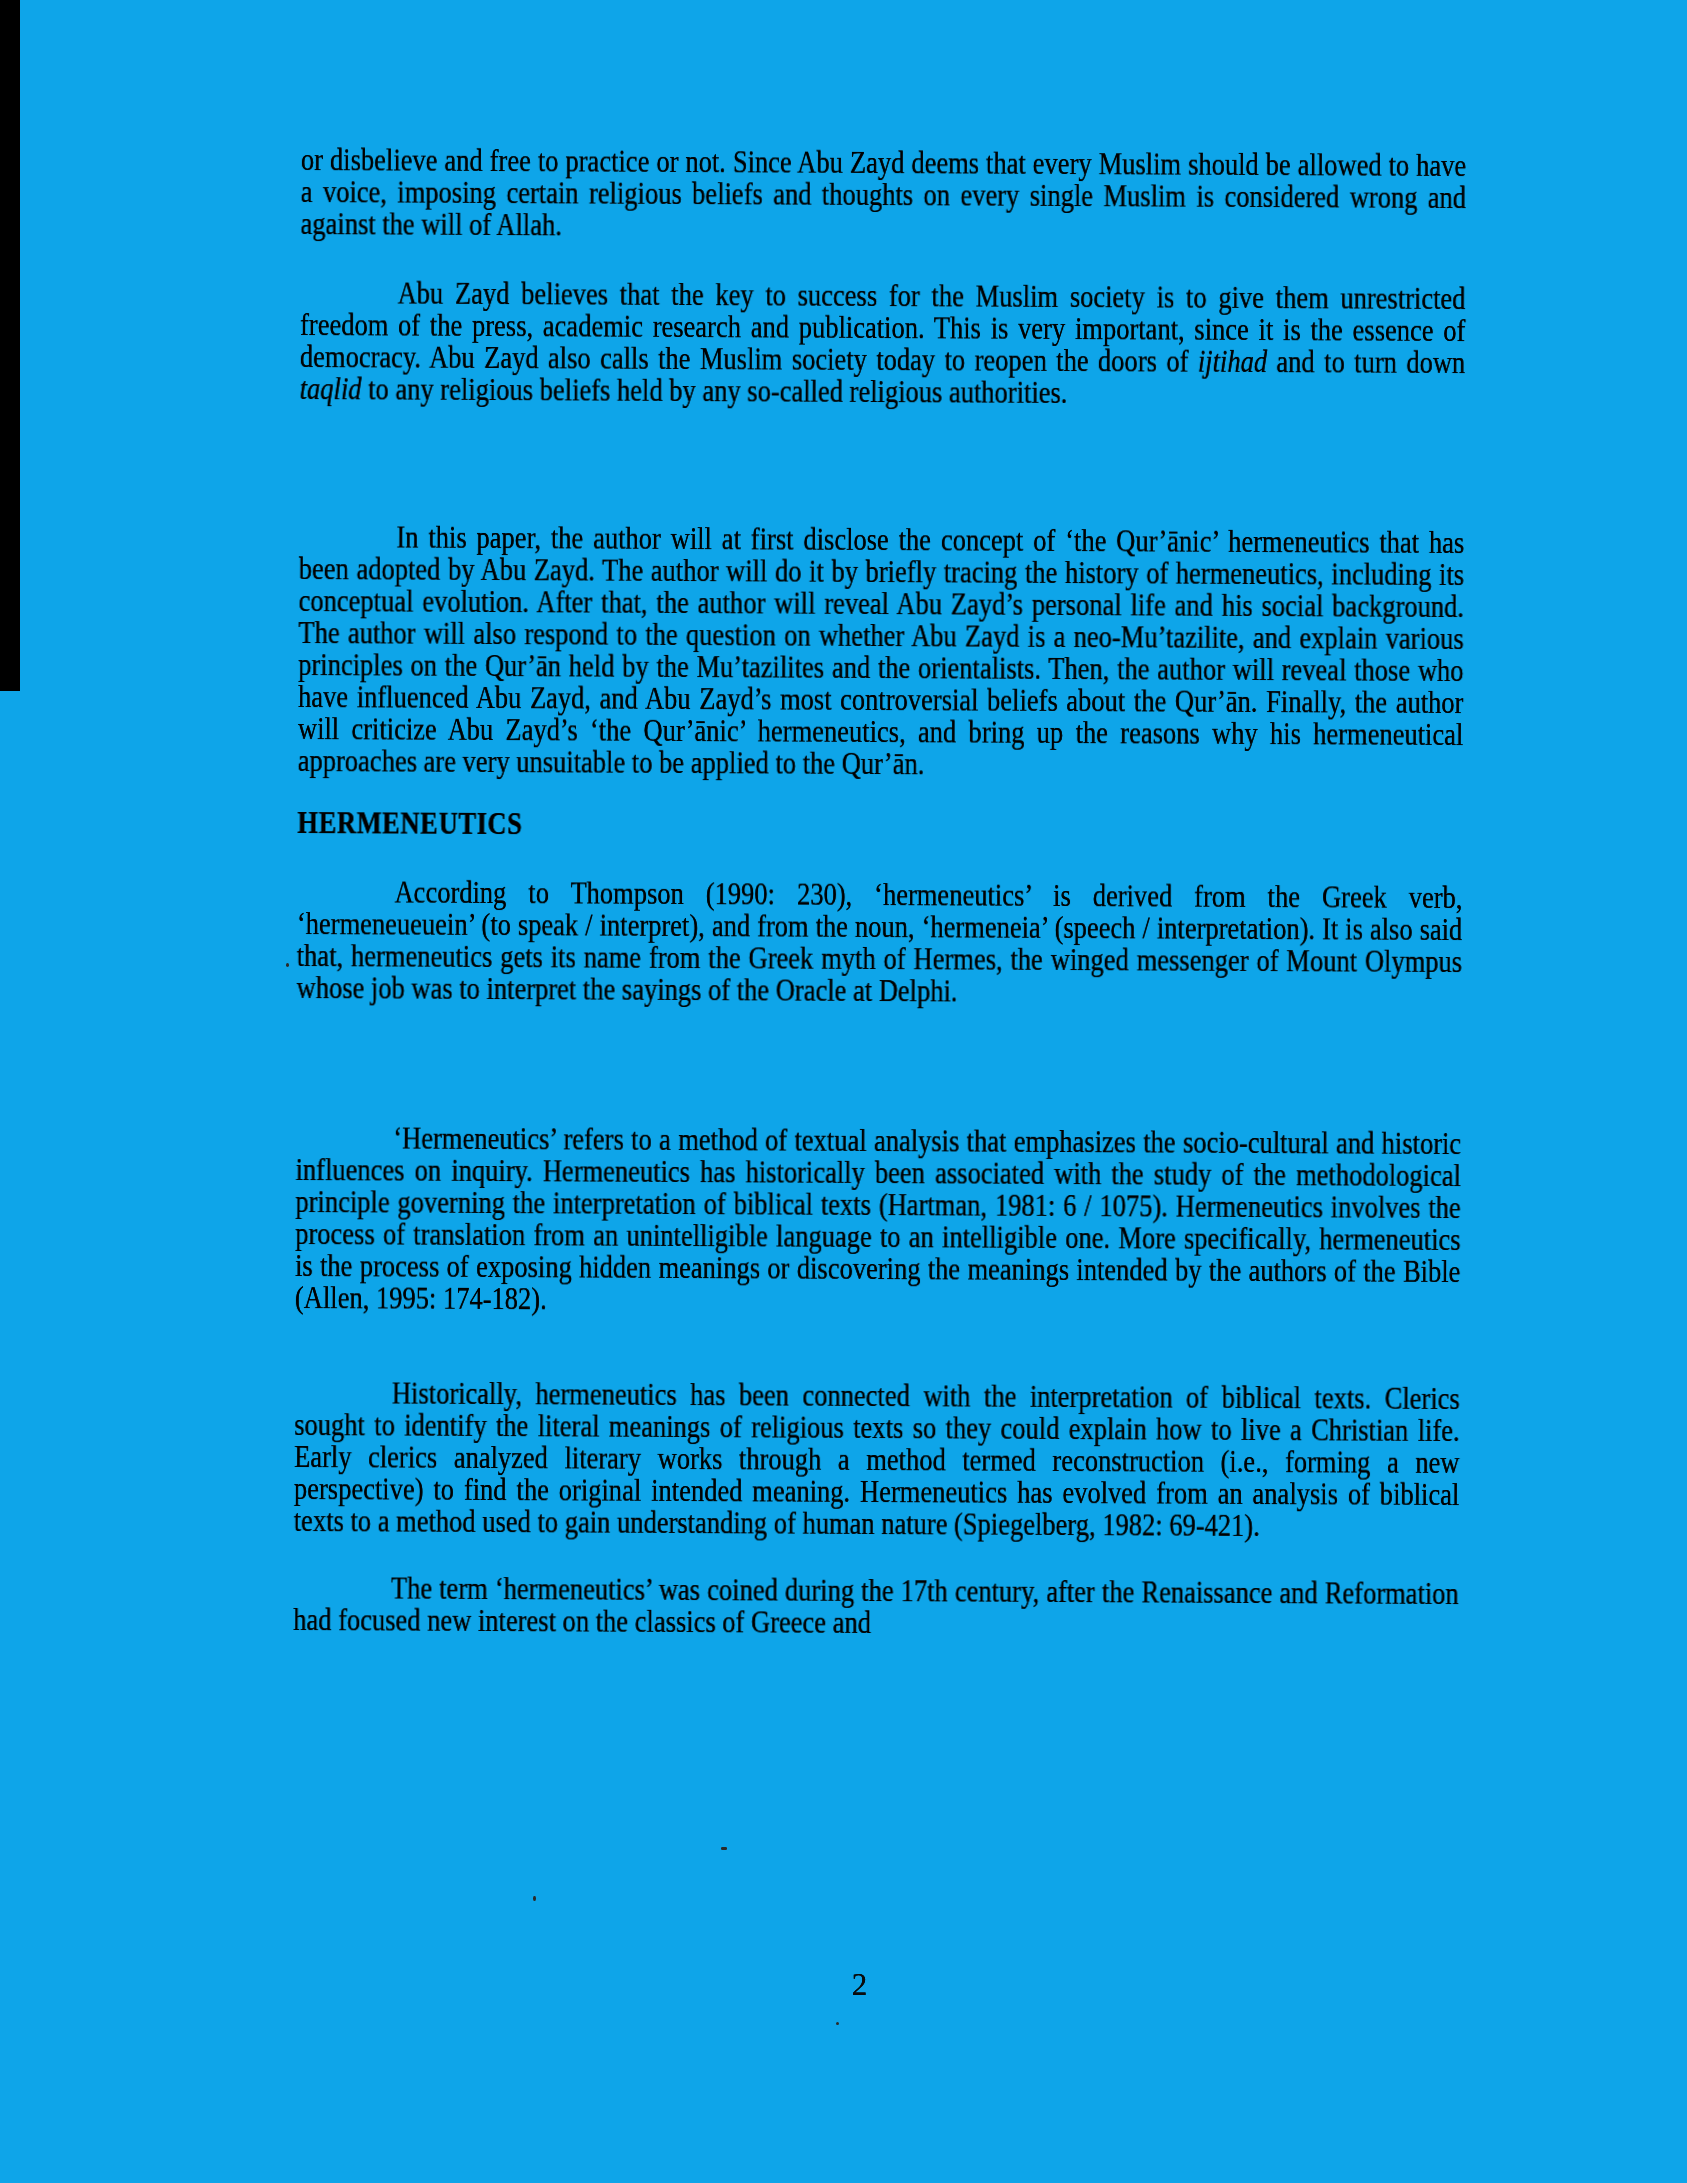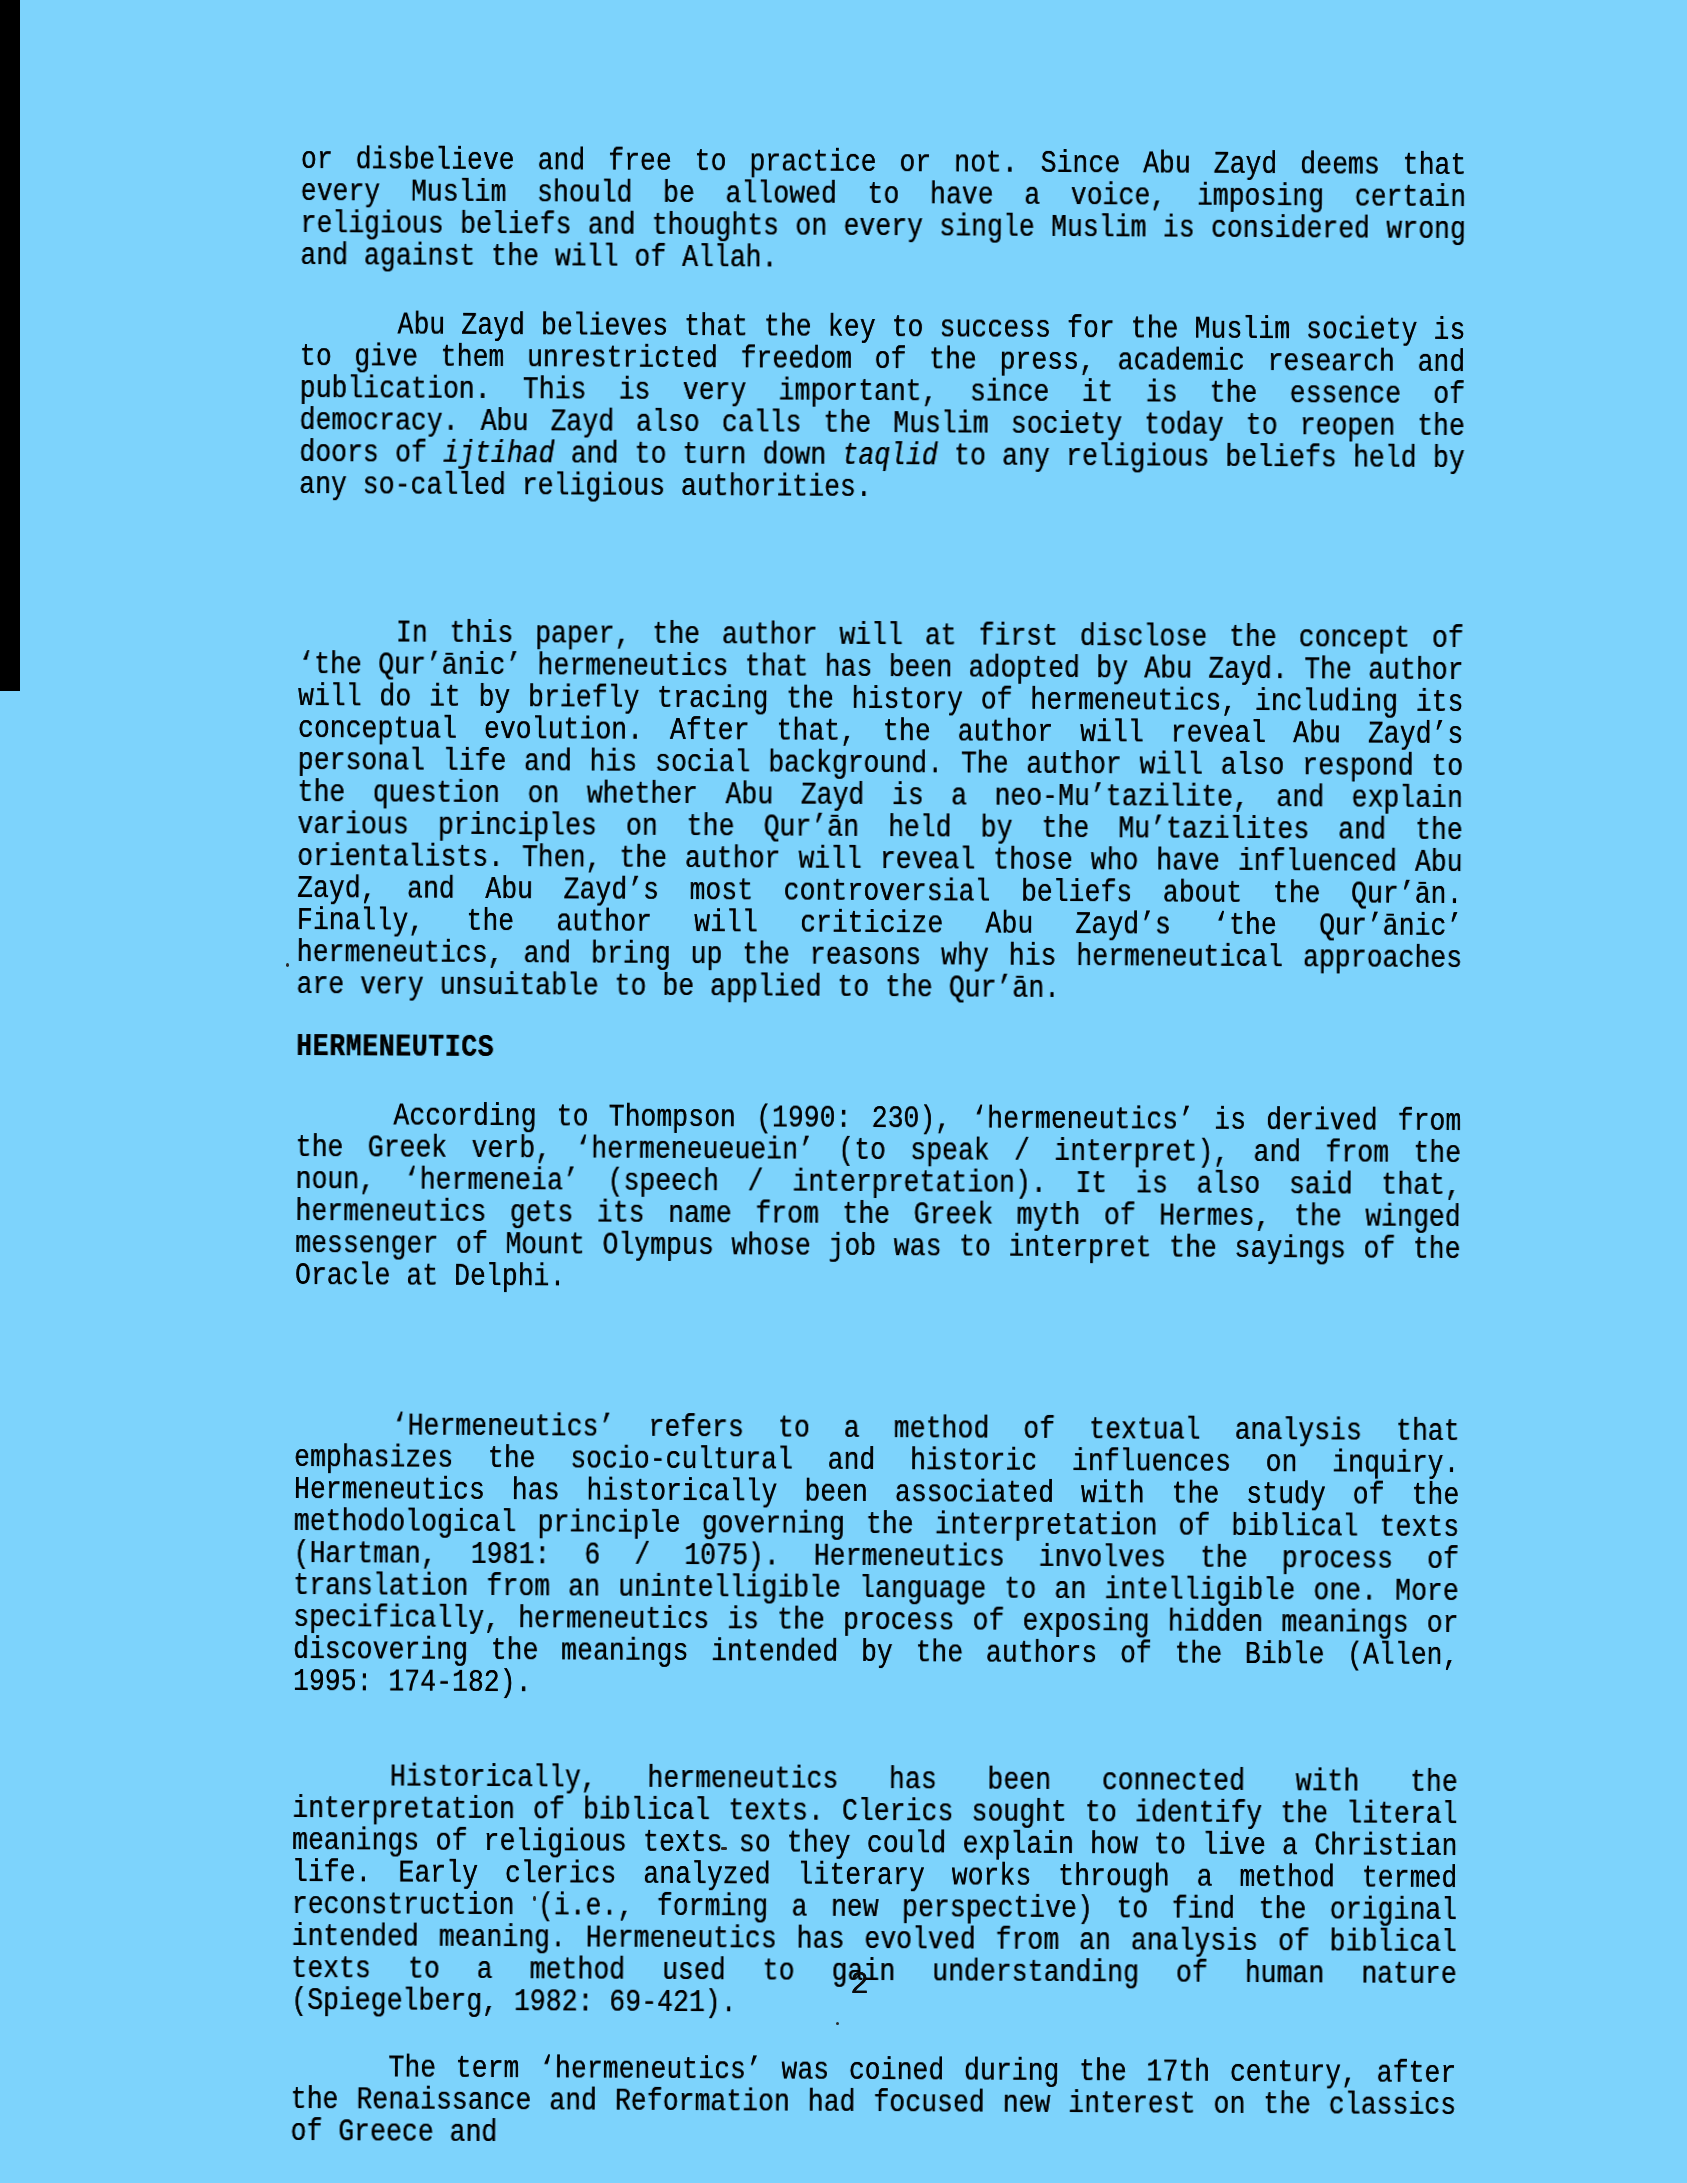--- a/index.html
+++ b/index.html
@@ -4,23 +4,23 @@
 <style>
   html, body {
     margin: 0;
     padding: 0;
     background: #ffffff;
   }
   .sheet {
     position: relative;
     width: 1687px;
     height: 2183px;
-    background: #7dd3fc;
+    background: #0ea5e9;
     overflow: hidden;
-    font-family: Liberation Mono, monospace;
+    font-family: Liberation Serif, serif;
   }
   
   .scan-bar {
     position: absolute;
     left: 0;
     top: 0;
     width: 20px;
     height: 691px;
     background: #000000;
   }

